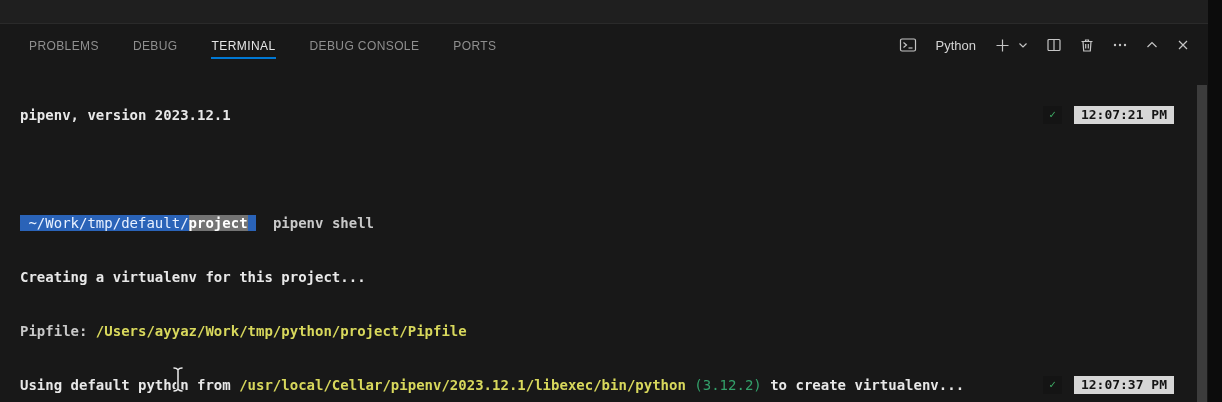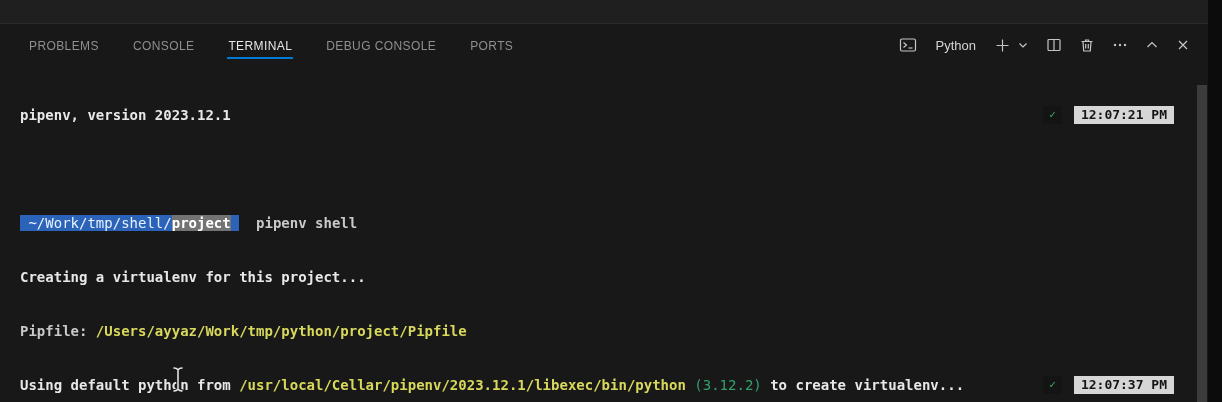--- a/index.html
+++ b/index.html
@@ -36,21 +36,21 @@
 </style>
 </head>
 <body>
 
 <div class="editor-strip"></div>
 <div class="right-edge"></div>
 
 <div class="panel-header">
   <div class="tabs">
     <div class="tab">PROBLEMS</div>
-    <div class="tab">CONSOLE</div>
+    <div class="tab">DEBUG</div>
     <div class="tab active">TERMINAL</div>
     <div class="tab">DEBUG CONSOLE</div>
     <div class="tab">PORTS</div>
   </div>
   <div class="toolbar">
     <div class="shell-group">
       <span>
         <svg width="18" height="16" viewBox="0 0 18 16" fill="none" stroke="#c5c5c5" stroke-width="1.2">
           <rect x="1.5" y="2" width="15" height="12" rx="1.5"></rect>
           <path d="M4.5 5.5l3 2.5-3 2.5"></path>
@@ -98,21 +98,21 @@
       <svg width="14" height="14" viewBox="0 0 14 14" fill="none" stroke="#c5c5c5" stroke-width="1.2">
         <path d="M3 3l8 8M11 3l-8 8"></path>
       </svg>
     </span>
   </div>
 </div>
 
 <div class="term">
   <div class="line"><span class="b">pipenv, version 2023.12.1</span></div>
   <div class="line"></div>
-  <div class="line"><span class="pp"> ~/Work/tmp/shell/</span><span class="ppb">project</span><span class="pp"> </span><span class="n">  pipenv shell</span></div>
+  <div class="line"><span class="pp"> ~/Work/tmp/default/</span><span class="ppb">project</span><span class="pp"> </span><span class="n">  pipenv shell</span></div>
   <div class="line"><span class="b">Creating a virtualenv for this project...</span></div>
   <div class="line"><span class="n">Pipfile: </span><span class="y">/Users/ayyaz/Work/tmp/python/project/Pipfile</span></div>
   <div class="line"><span class="b">Using default python from </span><span class="y">/usr/local/Cellar/pipenv/2023.12.1/libexec/bin/python</span><span class="n"> </span><span class="g">(3.12.2)</span><span class="b"> to create virtualenv...</span></div>
   
   
   
   
   
   
   

